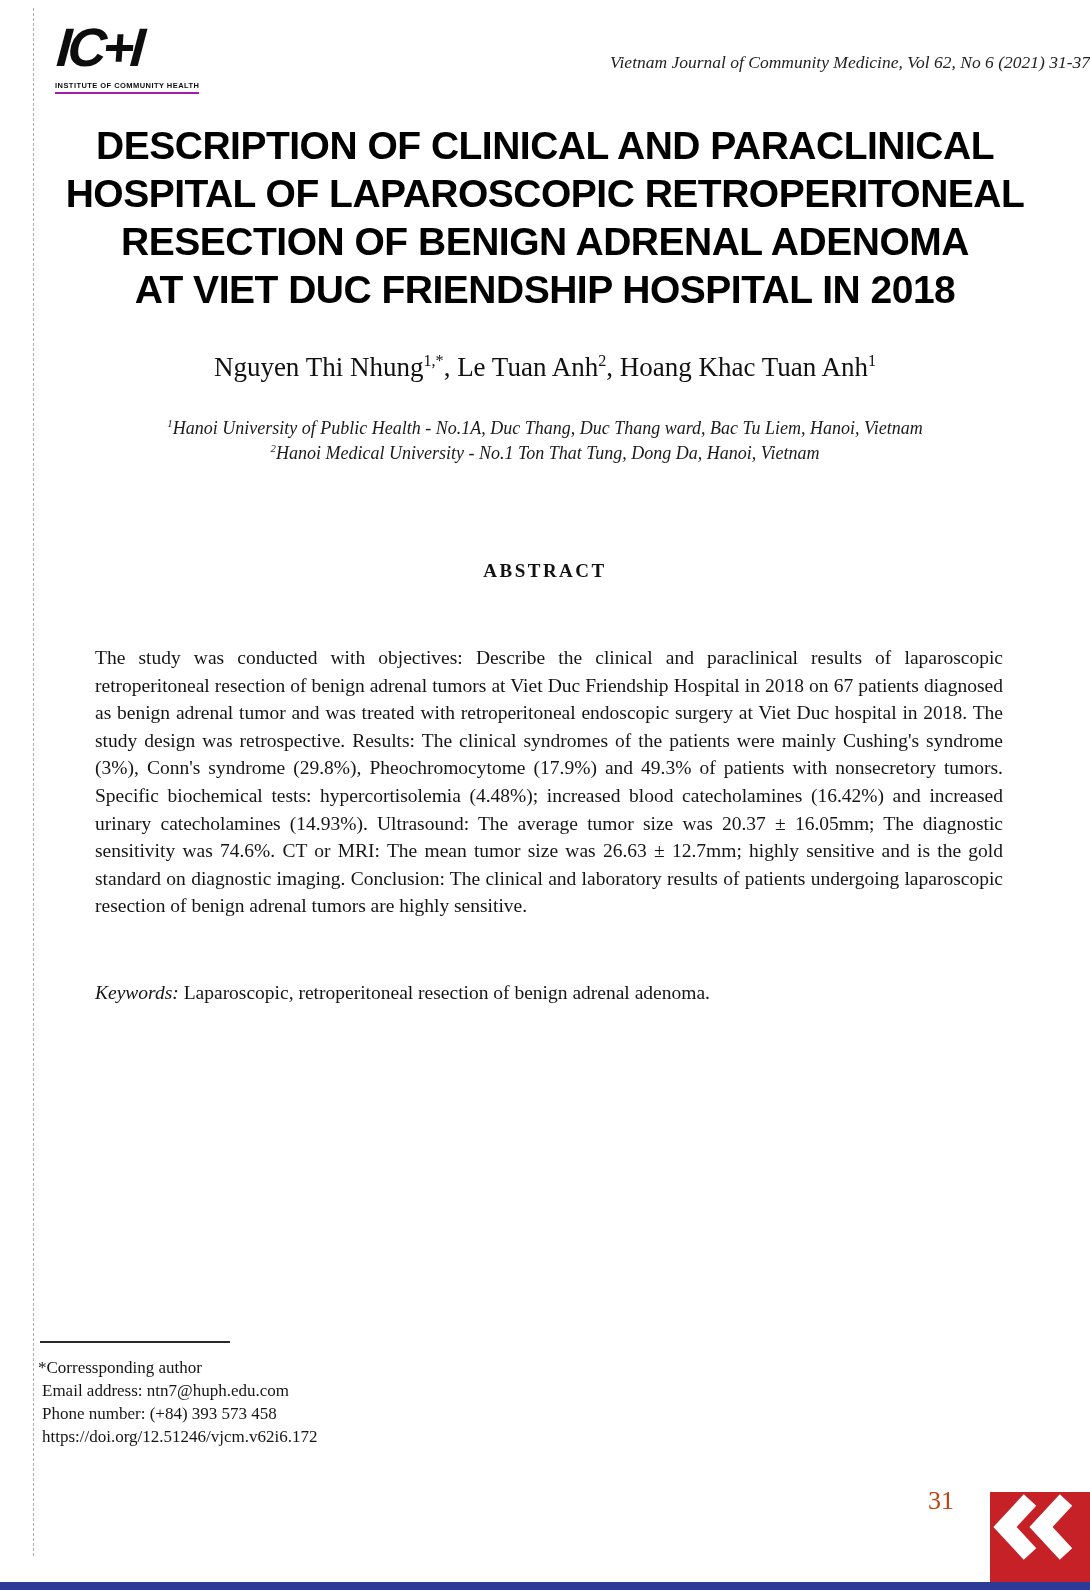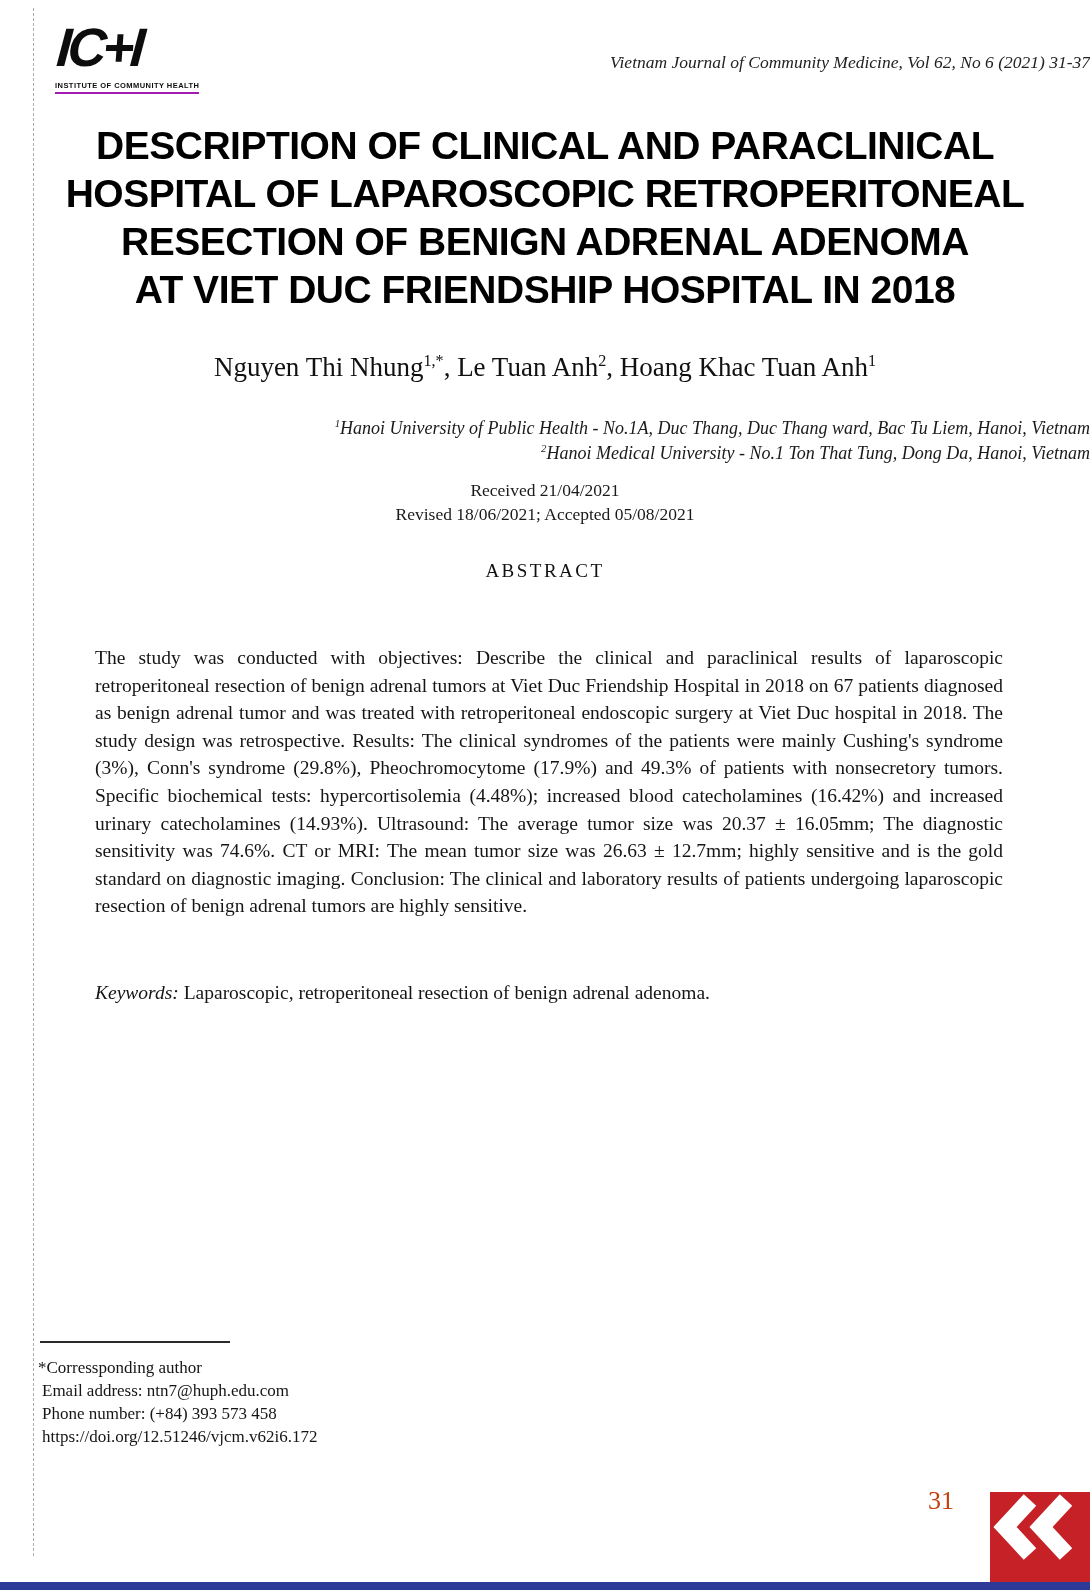--- a/index.html
+++ b/index.html
@@ -42,29 +42,29 @@
     font-weight:bold;font-size:39px;line-height:48px;
     color:#000;letter-spacing:-.5px;
   }
   .authors{
     position:absolute;top:352px;left:0;width:100%;
     text-align:center;font-size:27px;color:#111;
   }
   .authors sup,.affiliations sup{font-size:60%;line-height:0;}
   .affiliations{
     position:absolute;top:416px;left:0;width:100%;
-    text-align:right;font-style:italic;font-size:18px;line-height:25px;color:#1a1a1a;
+    text-align:center;font-style:italic;font-size:18px;line-height:25px;color:#1a1a1a;
   }
   .dates{
     position:absolute;top:478px;left:0;width:100%;
     text-align:center;font-size:17.5px;line-height:24px;color:#1a1a1a;
   }
   .abstract-heading{
     position:absolute;top:560px;left:0;width:100%;
-    text-align:center;font-weight:normal;font-size:19px;letter-spacing:2.5px;color:#111;
+    text-align:center;font-weight:bold;font-size:19px;letter-spacing:2.5px;color:#111;
   }
   .abstract-body{
     position:absolute;top:644px;left:95px;width:908px;
     font-size:19.5px;line-height:27.6px;text-align:justify;color:#151515;
   }
   .keywords{
     position:absolute;top:982px;left:95px;width:908px;
     font-size:19.5px;color:#151515;
   }
   .keywords .kw-label{font-style:italic;}
@@ -112,24 +112,20 @@
 
   <div class="authors">
     <span>Nguyen Thi Nhung</span><sup>1,*</sup><span>, </span><span>Le Tuan Anh</span><sup>2</sup><span>, </span><span>Hoang Khac Tuan Anh</span><sup>1</sup>
   </div>
 
   <div class="affiliations">
     <div><sup>1</sup><span>Hanoi University of Public Health - No.1A, Duc Thang, Duc Thang ward, Bac Tu Liem, Hanoi, Vietnam</span></div>
     <div><sup>2</sup><span>Hanoi Medical University  - No.1 Ton That Tung, Dong Da, Hanoi, Vietnam</span></div>
   </div>
 
-  <div class="dates">
-    <div>Received 21/04/2021</div>
-    <div>Revised 18/06/2021; Accepted 05/08/2021</div>
-  </div>
 
   <div class="abstract-heading">ABSTRACT</div>
 
   <div class="abstract-body">The study was conducted with objectives: Describe the clinical and paraclinical results of laparoscopic retroperitoneal resection of benign adrenal tumors at Viet Duc Friendship Hospital in 2018 on 67 patients diagnosed as benign adrenal tumor and was treated with retroperitoneal endoscopic surgery at Viet Duc hospital in 2018. The study design was retrospective.  Results: The clinical syndromes of the patients were mainly Cushing's syndrome (3%), Conn's syndrome (29.8%), Pheochromocytome (17.9%) and 49.3% of patients with nonsecretory tumors. Specific biochemical tests: hypercortisolemia (4.48%); increased blood catecholamines (16.42%) and increased urinary catecholamines (14.93%). Ultrasound: The average tumor size was 20.37 ± 16.05mm; The diagnostic sensitivity was 74.6%. CT or MRI: The mean tumor size was 26.63 ± 12.7mm; highly sensitive and is the gold standard on diagnostic imaging. Conclusion: The clinical and laboratory results of patients undergoing laparoscopic resection of benign adrenal tumors are highly sensitive.</div>
 
   <div class="keywords">
     <span class="kw-label">Keywords:</span><span> Laparoscopic, retroperitoneal resection of benign adrenal adenoma.</span>
   </div>
 
   <div class="footer-rule"></div>

